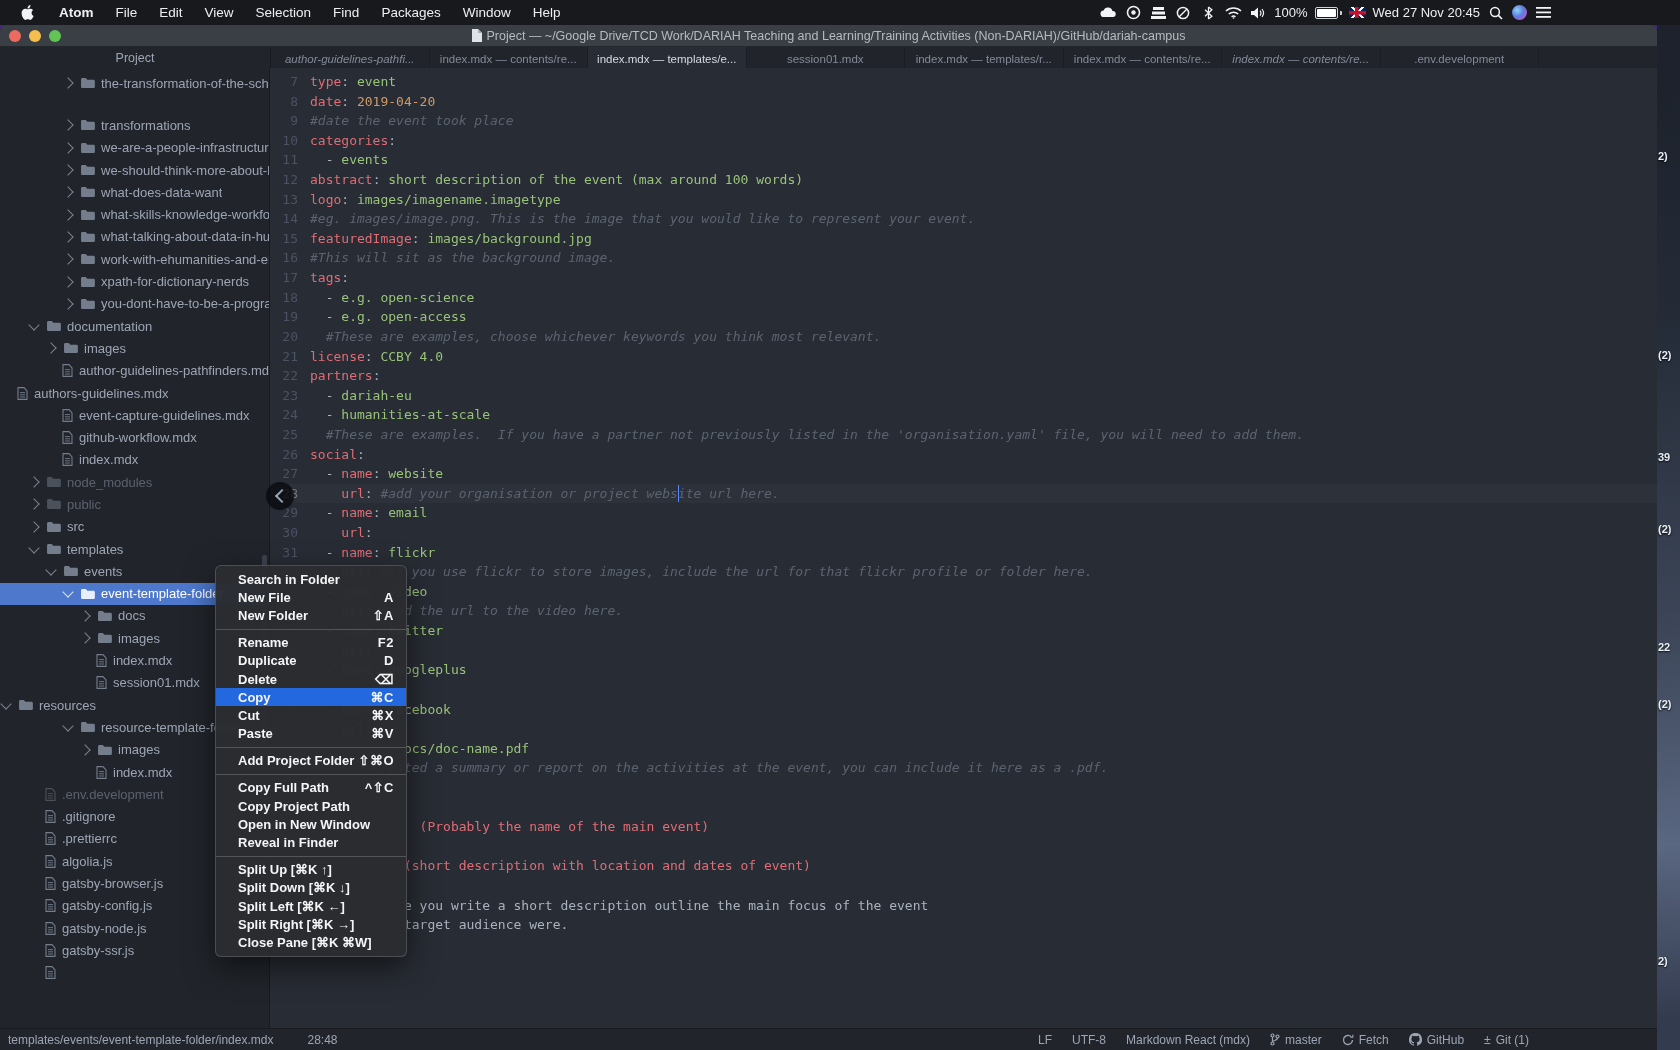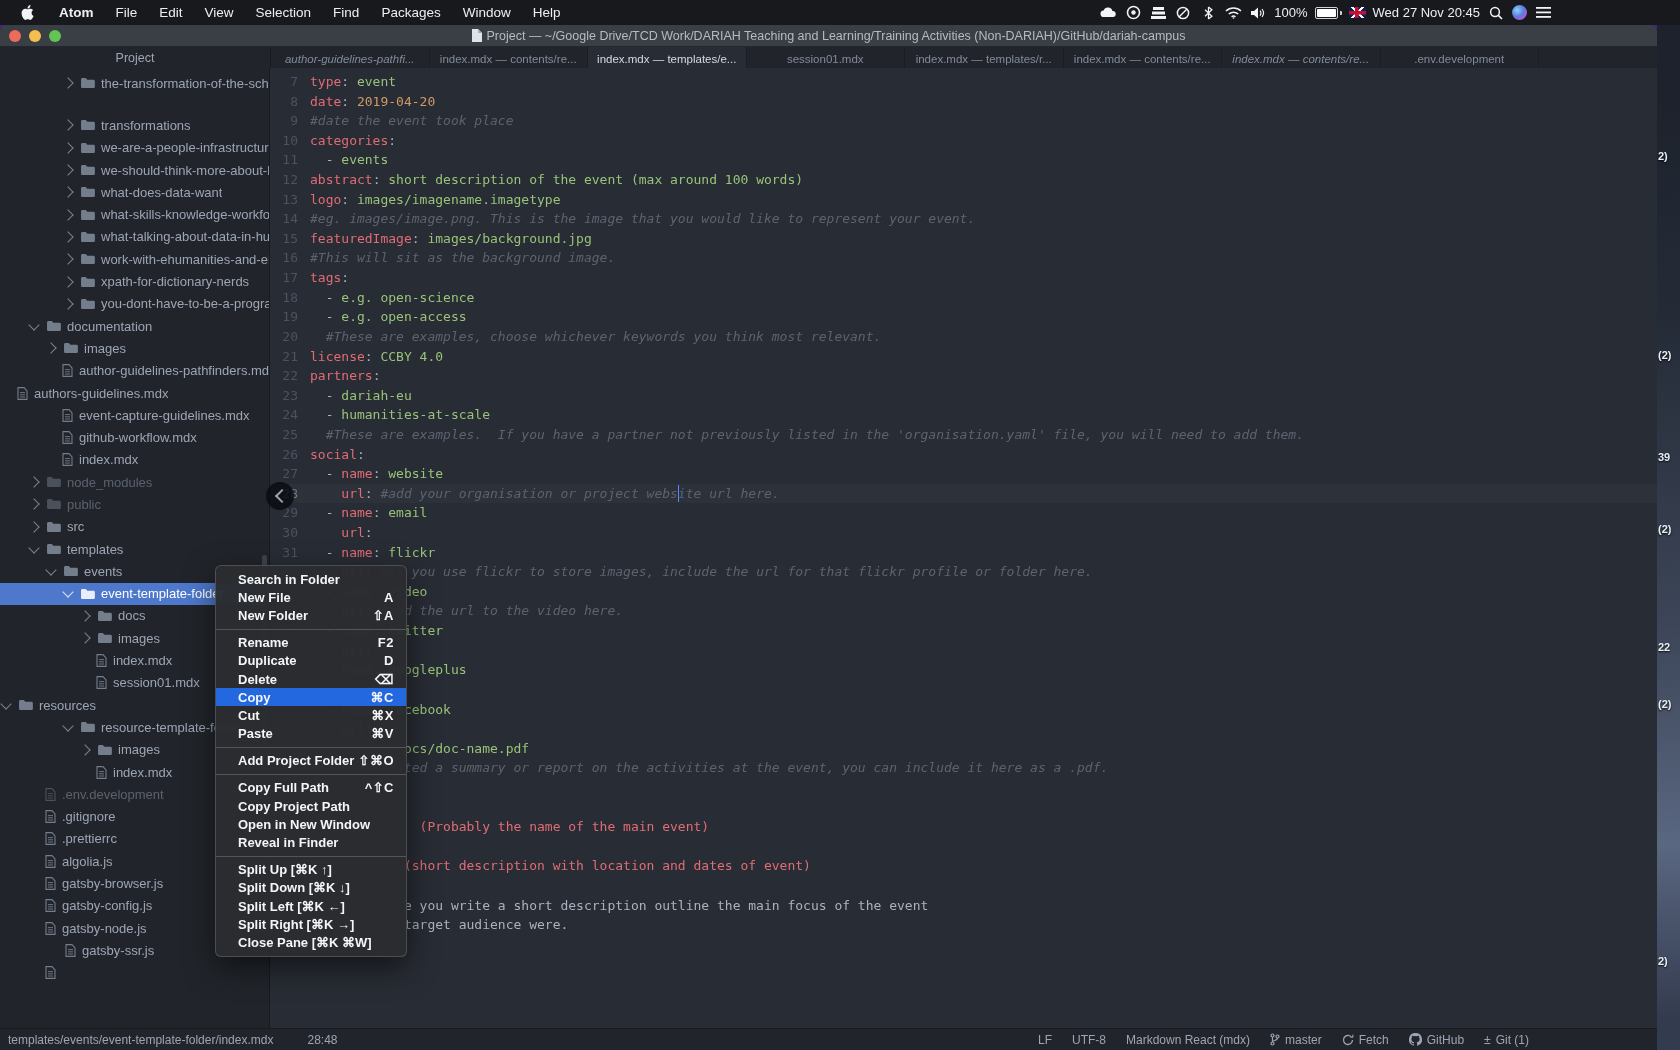--- a/index.html
+++ b/index.html
@@ -580,21 +580,21 @@
         <div class="trow" style="padding-left: 28px;">
           <span class="spacer"></span>
           <span class="ticon">
             <svg width="11" height="13" viewBox="0 0 11 13" fill="none" stroke="currentColor" stroke-width="1.1">
               <path d="M1 .6h6L10 4v8.4H1z"></path>
               <path d="M3 5.6h5M3 7.8h5M3 10h5" stroke-width="0.9"></path>
             </svg>
           </span>
           <span class="tlabel">gatsby-node.js</span>
         </div>
-        <div class="trow" style="padding-left: 16px; margin-left: 32px;">
+        <div class="trow" style="padding-left: 28px;">
           <span class="spacer"></span>
           <span class="ticon">
             <svg width="11" height="13" viewBox="0 0 11 13" fill="none" stroke="currentColor" stroke-width="1.1">
               <path d="M1 .6h6L10 4v8.4H1z"></path>
               <path d="M3 5.6h5M3 7.8h5M3 10h5" stroke-width="0.9"></path>
             </svg>
           </span>
           <span class="tlabel">gatsby-ssr.js</span>
         </div>
         <div class="trow" style="padding-left: 28px;">

